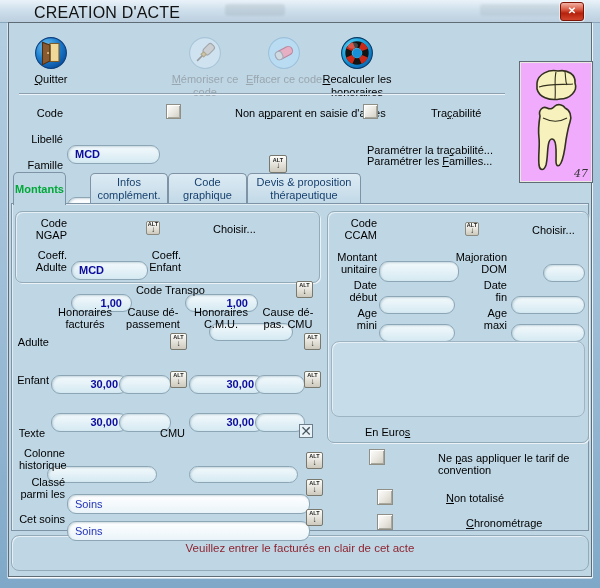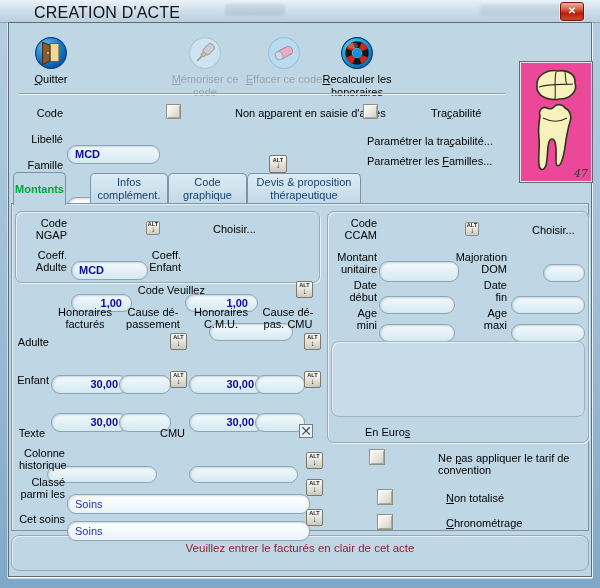--- a/index.html
+++ b/index.html
@@ -45,21 +45,21 @@
     background:#e9f2f7;color:#45555f;font-size:14px;line-height:12px;text-align:center;cursor:pointer;}
   .group{position:absolute;border:1px solid #93aab9;border-radius:7px;
     box-shadow:inset 1px 1px 0 rgba(255,255,255,.6),1px 1px 0 rgba(255,255,255,.7);}
   
   .tbtn{position:absolute;top:13px;display:flex;flex-direction:column;align-items:center;cursor:pointer;}
   .tbtn .cap{margin-top:3px;text-align:center;line-height:1.15;}
   .tbtn.disabled .cap{color:#9aa6ae;}
   #separator{position:absolute;left:10px;top:70px;width:486px;height:2px;
     background:linear-gradient(180deg,#8ea0ad 50%,#eef5fa 50%);}
   
-  #toothbox{position:absolute;left:510px;top:38px;width:72px;height:120px;background:#ec4899;
+  #toothbox{position:absolute;left:510px;top:38px;width:72px;height:120px;background:#f0abfc;
     border:1px solid #5f6b75;box-shadow:inset 0 0 0 1px #e8e8e0;}
   #toothnum{position:absolute;right:4px;bottom:2px;font-family:"DejaVu Serif",serif;
     font-style:italic;font-size:11px;color:#333;}
   
   .tab{position:absolute;top:150px;height:30px;box-sizing:border-box;border:1px solid #7e93a5;border-bottom:none;
     border-radius:5px 5px 0 0;background:linear-gradient(180deg,#dcebf4,#c2d9e7);
     display:flex;align-items:center;justify-content:center;text-align:center;
     white-space:pre-line;line-height:1.15;color:#17406e;cursor:pointer;}
   .tab.active{top:149px;height:33px;background:#bfd7e5;z-index:3;color:#00a838;font-weight:bold;}
   #tabpanel{position:absolute;left:2px;top:180px;width:578px;height:328px;box-sizing:border-box;
@@ -163,21 +163,21 @@
     </div>
 
     <div class="lbl" style="left:10px;top:84px;width:44px;">Code</div>
     <div class="pill navy padl" style="left:58px;top:80px;width:84px;height:17px;line-height:17px;">MCD</div>
     <div class="cb" style="left:157px;top:81px;"></div>
     <div class="llbl" style="left:178px;top:84px;">Non a<u>p</u>parent en saisie d'actes</div>
     <div class="cb" style="left:354px;top:81px;"></div>
     <div class="llbl" style="left:374px;top:84px;">Tra<u>ç</u>abilité</div>
 
     <div class="lbl" style="left:10px;top:110px;width:44px;">Libellé</div>
-    <div class="llbl" style="left:310px;top:112px;">Paramétrer la tra<u>ç</u>abilité...</div>
+    <div class="llbl" style="left:310px;top:121px;">Paramétrer la tra<u>ç</u>abilité...</div>
 
     <div class="lbl" style="left:10px;top:136px;width:44px;">Famille</div>
     <div class="pill pill-w blue padl" style="left:58px;top:132px;width:196px;height:18px;line-height:18px;">consult</div>
     <div class="altbtn" style="left:260px;top:132px;width:18px;height:18px;">
         <span>ALT</span>
         <span class="ar">↓</span>
       </div>
     <div class="llbl" style="left:310px;top:132px;">Paramétrer les <u>F</u>amilles...</div>
 
     <div class="tab active" style="left:4px;width:53px;">Montants</div>
@@ -198,21 +198,21 @@
         <span class="ar">↓</span>
       </div>
     <div class="llbl z" style="left:156px;top:200px;">Choisir...</div>
     <div class="lbl z" style="left:8px;top:226px;width:50px;">Coeff.
 Adulte</div>
     <div class="pill navy num z" style="left:62px;top:229px;width:50px;height:16px;line-height:16px;">1,00</div>
     <div class="lbl z" style="left:130px;top:226px;width:42px;">Coeff.
 Enfant</div>
     <div class="pill navy num z" style="left:176px;top:229px;width:62px;height:16px;line-height:16px;">1,00</div>
 
-    <div class="lbl z" style="left:120px;top:261px;width:76px;">Code Veuillez</div>
+    <div class="lbl z" style="left:120px;top:261px;width:76px;">Code Transpo</div>
     <div class="pill z" style="left:200px;top:258px;width:82px;height:16px;"></div>
     <div class="altbtn z" style="left:287px;top:258px;">
         <span>ALT</span>
         <span class="ar">↓</span>
       </div>
 
     <div class="hdr z" style="left:42px;top:283px;width:68px;">Honoraires
 facturés</div>
     <div class="hdr z" style="left:112px;top:283px;width:64px;">Cause dé-
 passement</div>
@@ -309,19 +309,19 @@
       </div>
     <div class="cb z" style="left:368px;top:466px;width:16px;height:16px;"></div>
     <div class="llbl z" style="left:389px;top:469px;"><u>N</u>on totalisé</div>
 
     <div class="lbl z" style="left:8px;top:490px;width:48px;">Cet soins</div>
     <div class="altbtn z" style="left:297px;top:486px;">
         <span>ALT</span>
         <span class="ar">↓</span>
       </div>
     <div class="cb z" style="left:368px;top:491px;width:16px;height:16px;"></div>
-    <div class="llbl z" style="left:389px;top:494px;"><u>C</u>hronométrage</div>
+    <div class="llbl z" style="left:409px;top:494px;"><u>C</u>hronométrage</div>
 
     <div id="statusbox">
       <span>Veuillez entrer le facturés en clair de cet acte</span>
     </div>
   </div>
 </div>
 
 </body></html>

